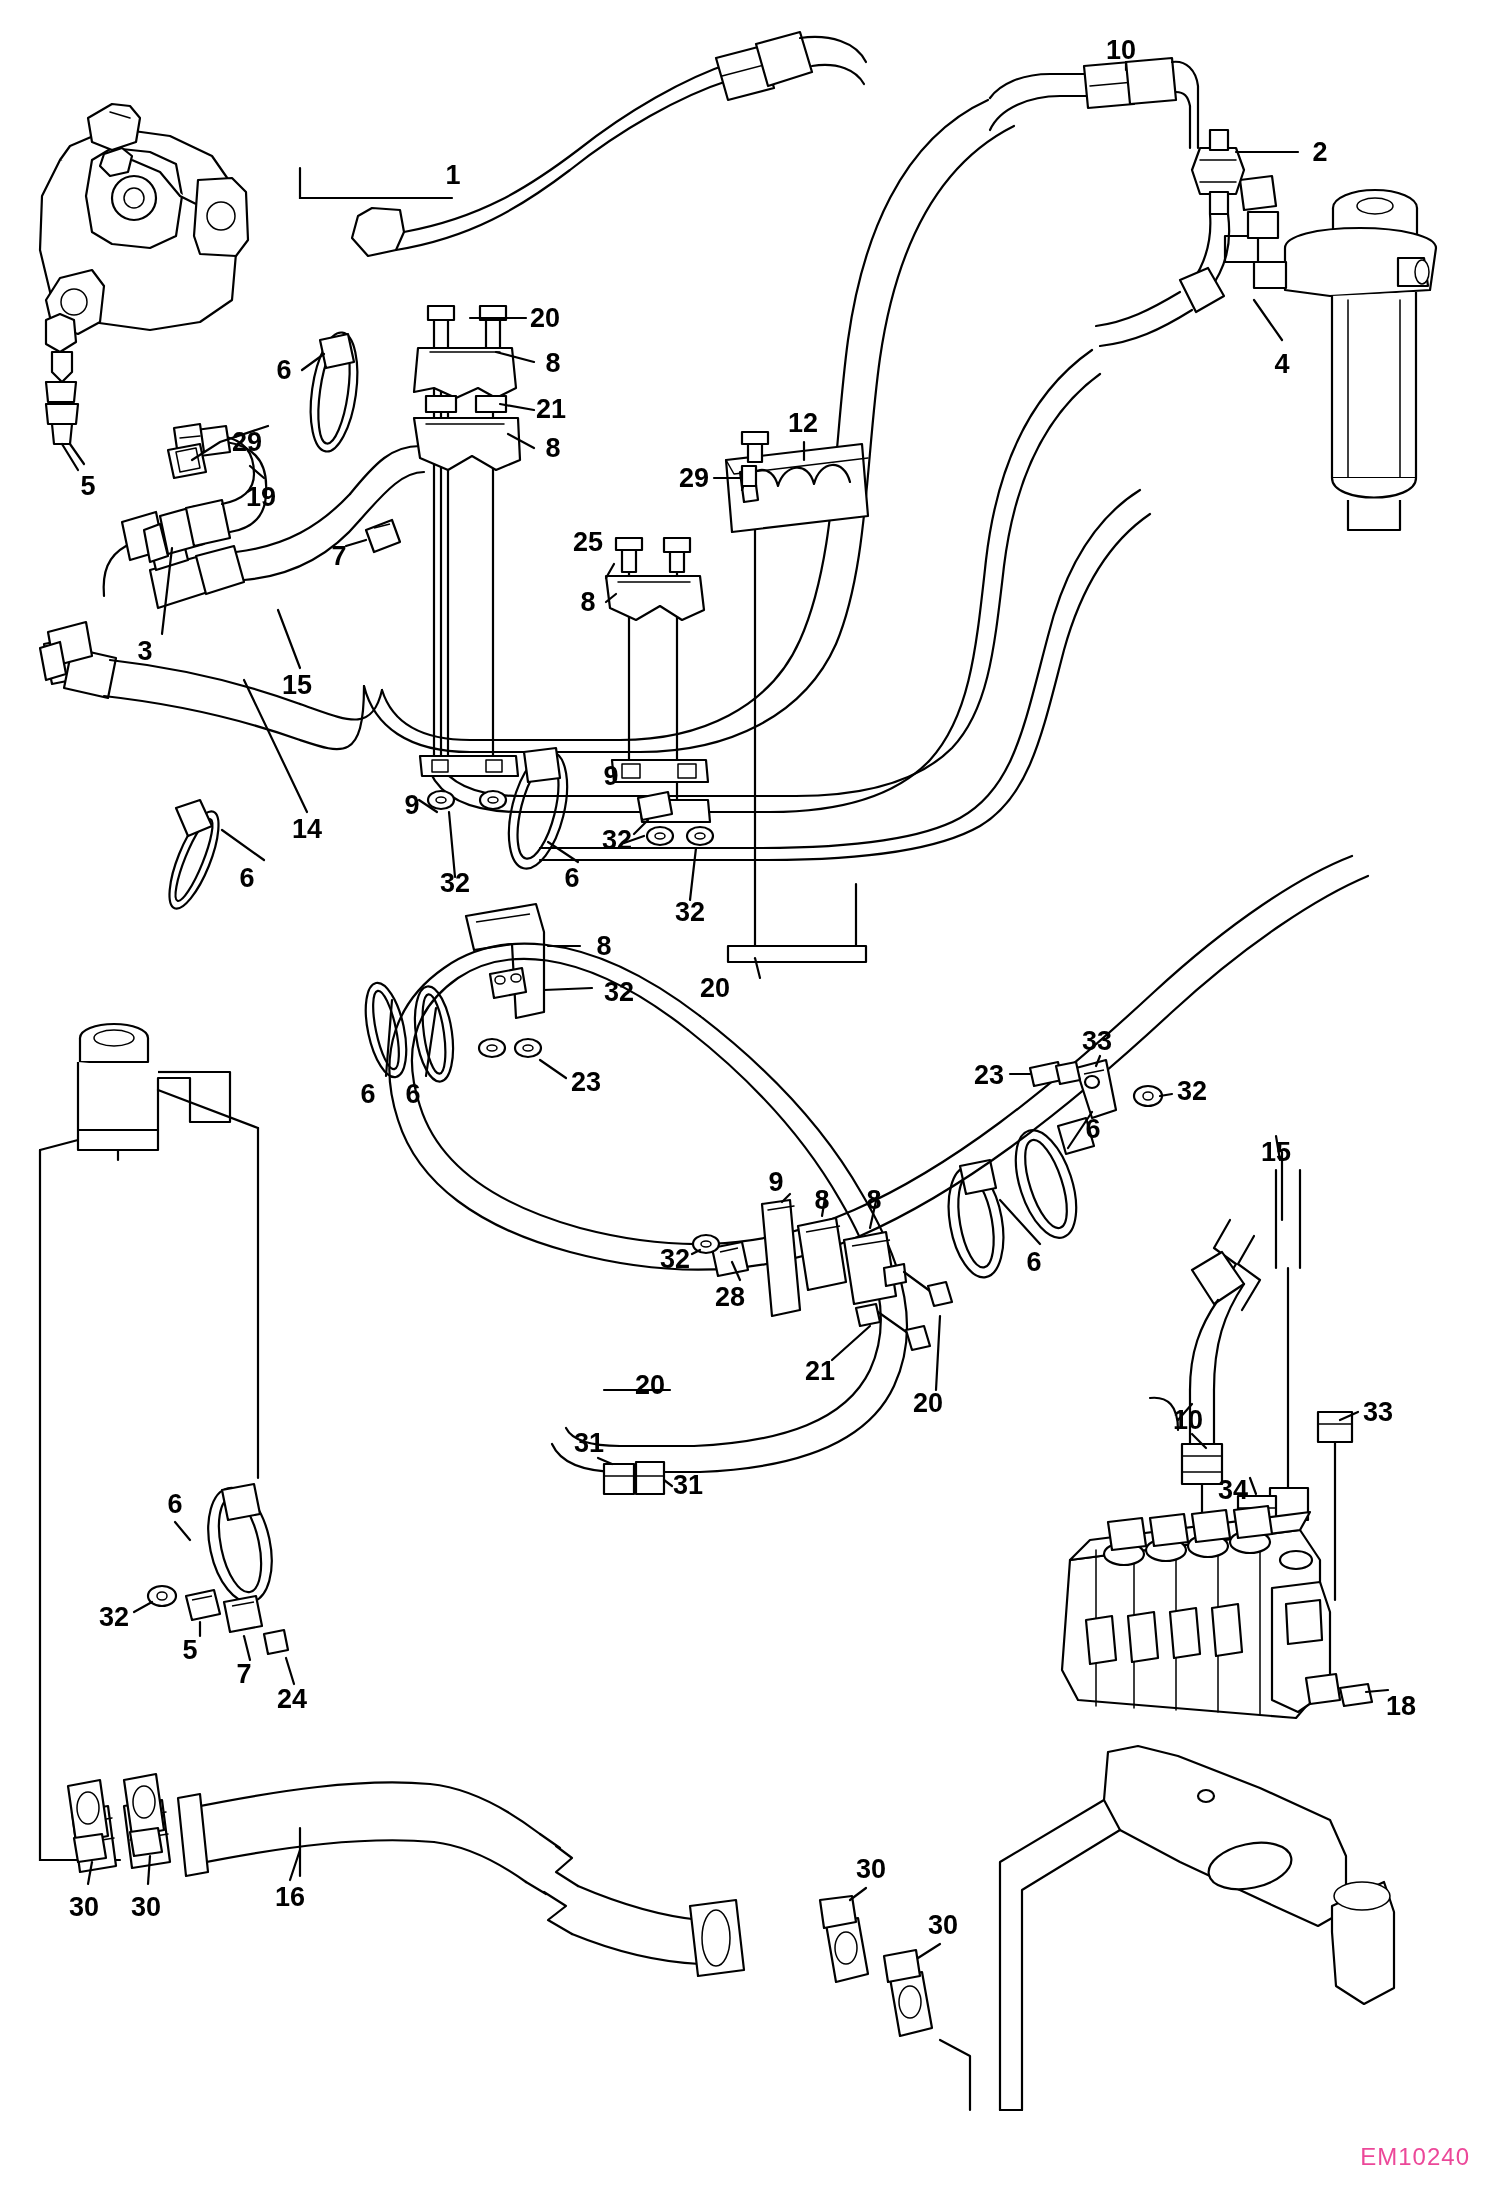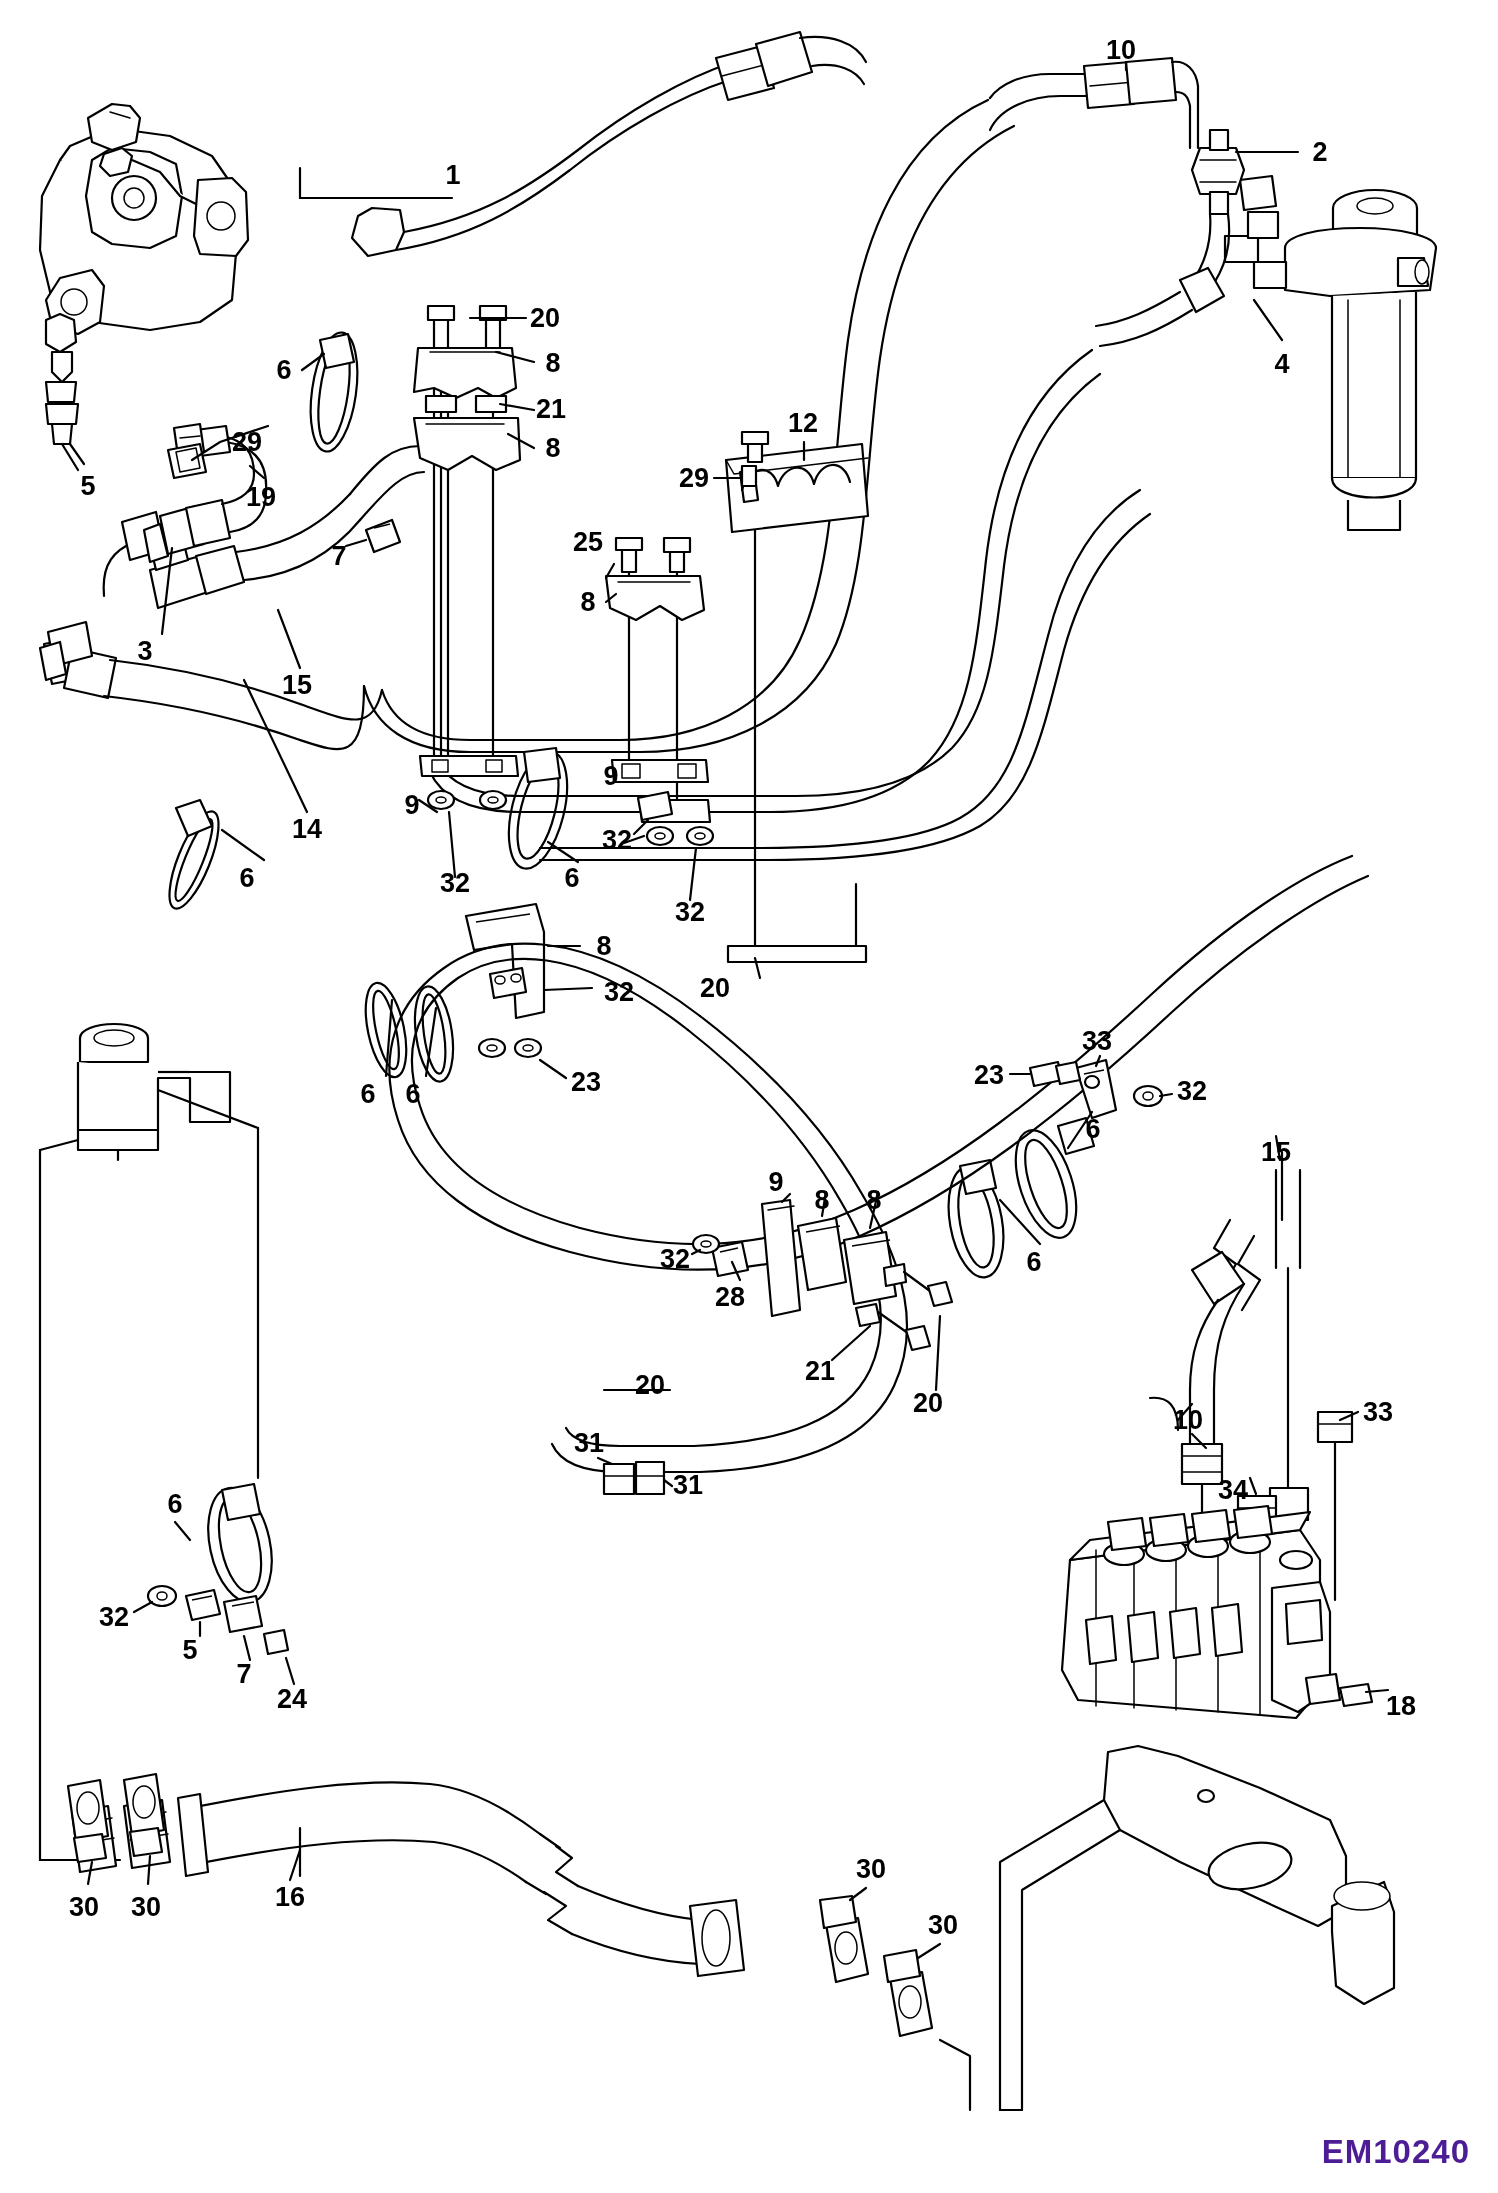--- a/index.html
+++ b/index.html
@@ -33,24 +33,24 @@
     line-height: 1;
     white-space: nowrap;
     transform: translate(-50%, -50%);
     letter-spacing: 0px;
   }
   #drawing-number {
     position: absolute;
     right: 28px;
     bottom: 22px;
     font-family: "Liberation Sans", sans-serif;
-    font-weight: bold;
-    font-size: 33px;
+    font-weight: normal;
+    font-size: 24px;
     letter-spacing: 1px;
-    color: #4c1d95;
+    color: #ec4899;
     white-space: nowrap;
   }
 </style>
 </head>
 <body>
 
 <div id="sheet">
 
   <svg class="art" viewBox="0 0 1498 2193" xmlns="http://www.w3.org/2000/svg">
     <defs>

